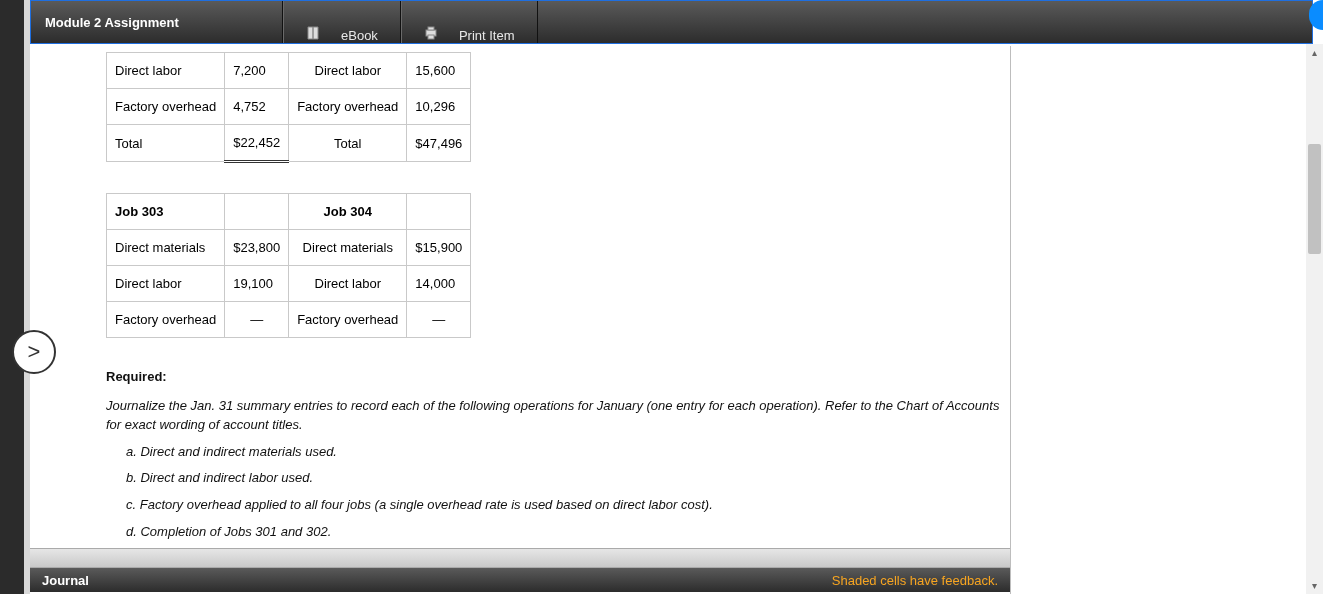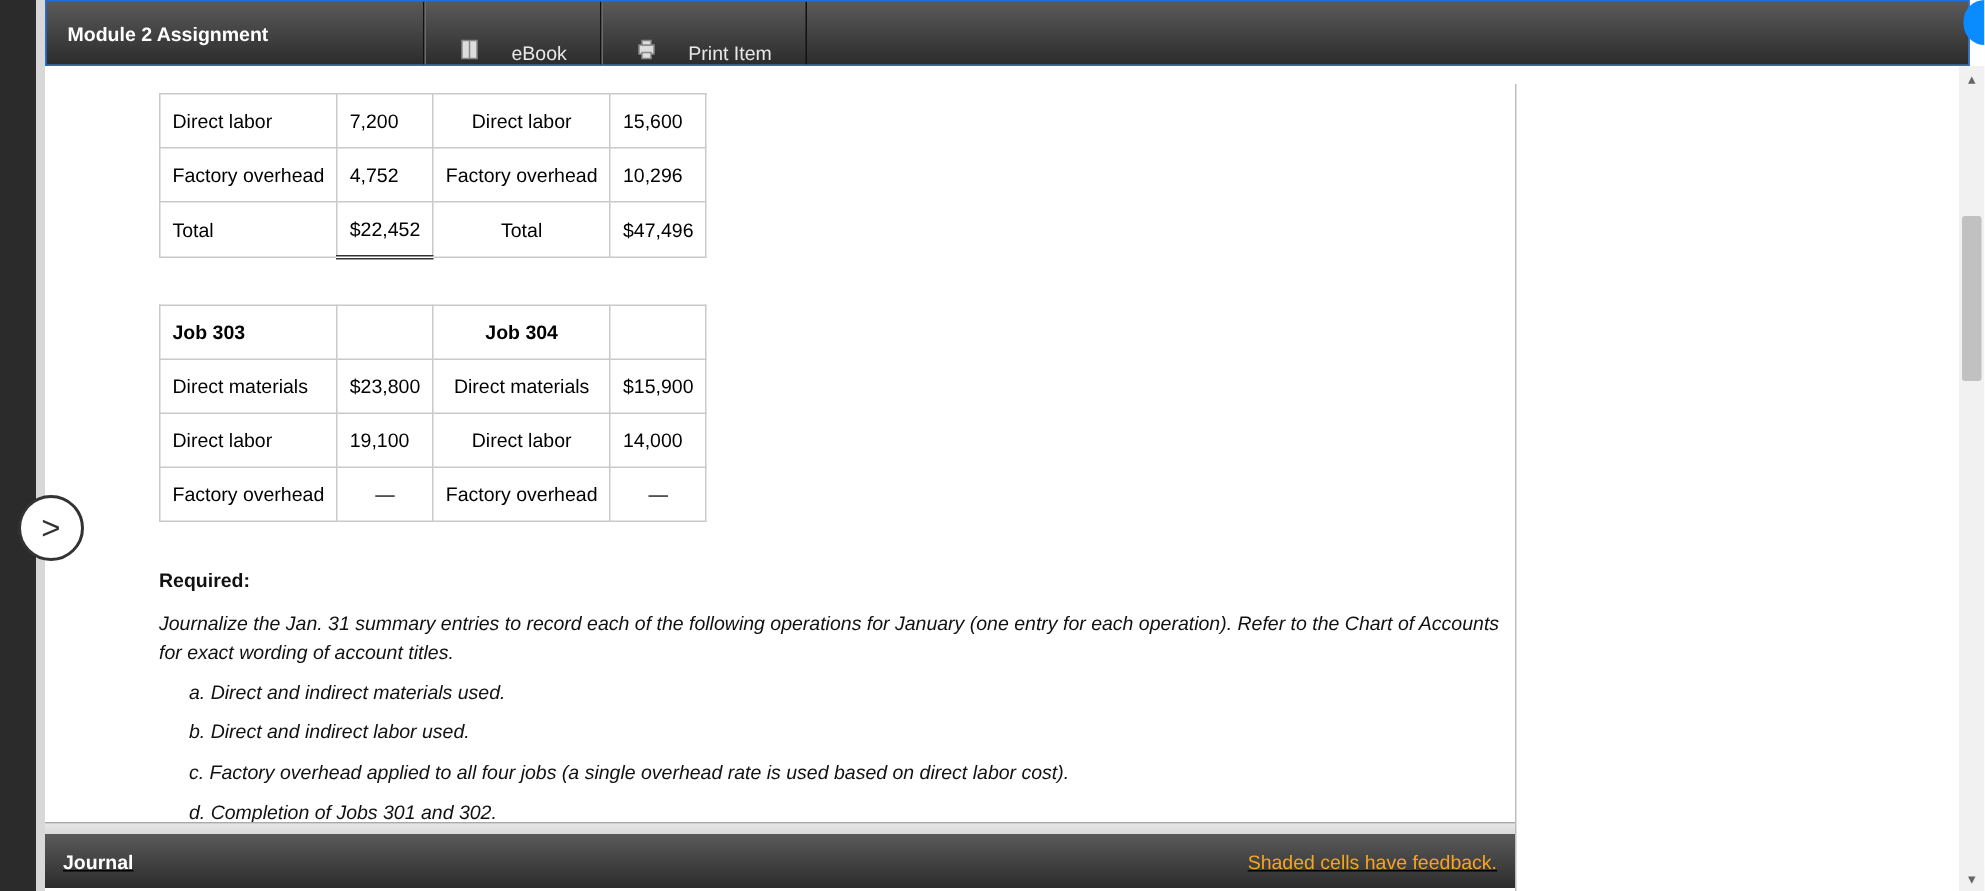--- a/index.html
+++ b/index.html
@@ -74,21 +74,21 @@
     display: flex;
     align-items: center; justify-content: center;
     font-size: 22px;
     color: #333;
     cursor: pointer;
     z-index: 5;
   }
   
   .content-outer {
     position: absolute;
-    left: 30px; top: 56px;
+    left: 30px; top: 46px;
     width: 980px;
     bottom: 0;
     background: #fff;
     border-right: 1px solid #bdbdbd;
   }
   .content-inner {
     padding: 6px 0 0 76px;
     color: #000;
     font-size: 13px;
   }
@@ -130,29 +130,28 @@
     background: linear-gradient(#e6e6e6,#c9c9c9);
     border-top: 1px solid #aaa;
     border-bottom: 1px solid #aaa;
   }
   
   .journal-bar {
     position: absolute;
     left: 30px;
     width: 980px;
     bottom: 2px;
-    height: 36px;
+    height: 24px;
     background: linear-gradient(#5a5a5a,#2c2c2c);
     display: flex;
     align-items: center;
     justify-content: space-between;
     padding: 0 12px;
     box-sizing: border-box;
     font-size: 13px;
-    text-decoration: underline;
   }
   .journal-bar .jt { color: #fff; font-weight: bold; }
   .journal-bar .feedback { color: #f7a521; }
   
   .right-scroll {
     position: absolute;
     right: 0; top: 44px; bottom: 0;
     width: 17px;
     background: #f1f1f1;
     display: flex;

